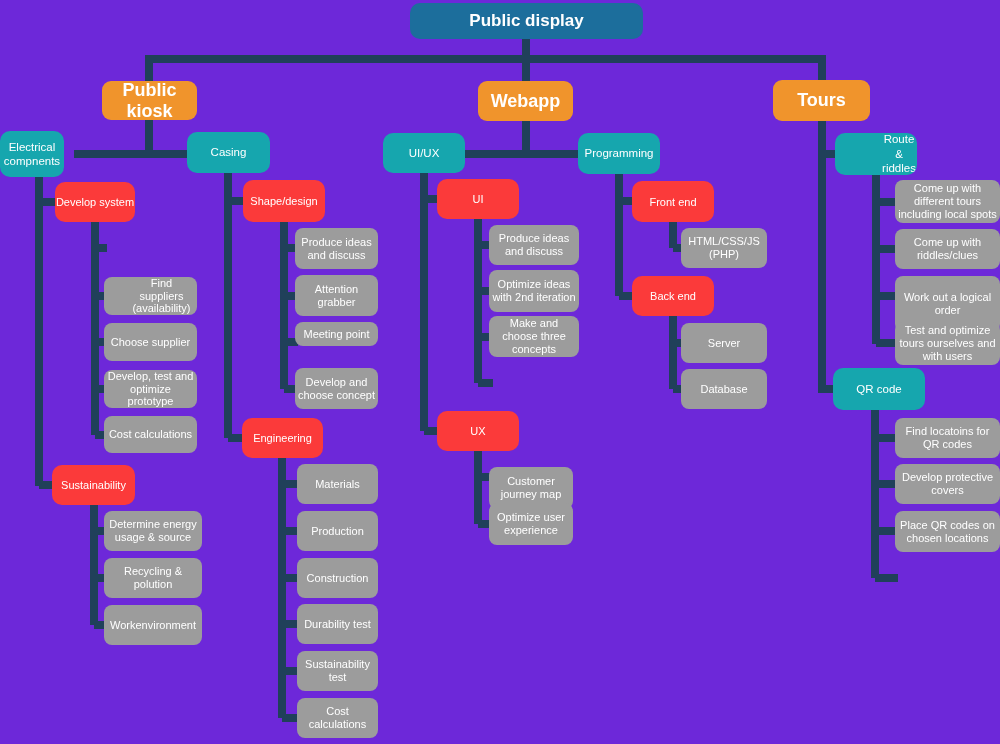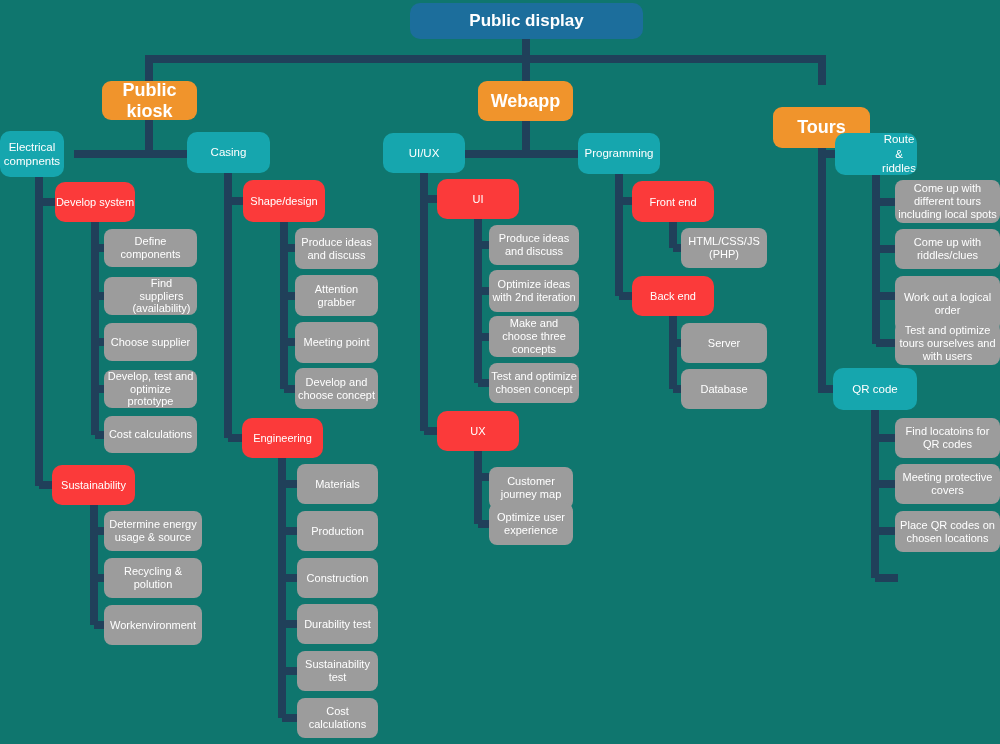--- a/index.html
+++ b/index.html
@@ -1,16 +1,16 @@
 <!DOCTYPE html>
 <html><head>
 <meta charset="utf-8">
 <style>
   html,body{margin:0;padding:0;background:#ffffff;}
-  .stage{position:relative;width:1000px;height:744px;background:#0f766e;overflow:hidden;
+  .stage{position:relative;width:1000px;height:744px;background:#6d28d9;overflow:hidden;
          font-family:"Liberation Sans",sans-serif;}
   .wires{position:absolute;left:0;top:0;width:1000px;height:744px;}
   .node{position:absolute;display:flex;align-items:center;justify-content:center;
         text-align:center;color:#ffffff;box-sizing:border-box;border-radius:9px;
         padding:1px 2px;overflow:hidden;}
   .root{background:#1c6e9c;font-weight:bold;font-size:17px;border-radius:10px;}
   .branch{background:#f0942c;font-weight:bold;font-size:18px;}
   .group{background:#16a6ae;font-size:11.5px;line-height:1.25;border-radius:10px;}
   .section{background:#fb3a3a;font-size:11px;white-space:nowrap;border-radius:10px;}
   .task{background:#9c9c9c;font-size:11px;line-height:1.18;border-radius:8px;}
@@ -38,74 +38,72 @@
     <path d="M673 215 V248 M673 248 H684"></path>
     <path d="M673 310 V389 M673 343 H684 M673 389 H684"></path>
     <path d="M876 170 V344 M876 202 H898 M876 249 H898 M876 296 H898 M876 343 H898"></path>
     <path d="M875 404 V578 M875 438 H898 M875 484 H898 M875 531 H898 M875 578 H898"></path>
   </svg>
 
   <div class="node root" style="left:410px;top:3px;width:233px;height:36px;">Public display</div>
 
   <div class="node branch" style="left:102px;top:81px;width:95px;height:39px;">Public kiosk</div>
   <div class="node branch" style="left:478px;top:81px;width:95px;height:40px;">Webapp</div>
-  <div class="node branch" style="left:773px;top:80px;width:97px;height:41px;margin-top:27px;">Tours</div>
+  <div class="node branch" style="left:773px;top:80px;width:97px;height:41px;">Tours</div>
 
   <div class="node group" style="left:0px;top:131px;width:64px;height:46px;">Electrical compnents</div>
   <div class="node group" style="left:187px;top:132px;width:83px;height:41px;">Casing</div>
   <div class="node group" style="left:383px;top:133px;width:82px;height:40px;">UI/UX</div>
   <div class="node group" style="left:578px;top:133px;width:82px;height:41px;">Programming</div>
   <div class="node group" style="left:835px;top:133px;width:82px;height:42px;padding-left:48px;">Route &amp; riddles</div>
-  <div class="node group" style="left:833px;top:368px;width:84px;height:42px;">QR code</div>
+  <div class="node group" style="left:833px;top:368px;width:92px;height:42px;">QR code</div>
 
   <div class="node section" style="left:55px;top:182px;width:80px;height:40px;">Develop system</div>
   <div class="node section" style="left:52px;top:465px;width:83px;height:40px;">Sustainability</div>
   <div class="node section" style="left:243px;top:180px;width:82px;height:42px;">Shape/design</div>
   <div class="node section" style="left:242px;top:418px;width:81px;height:40px;">Engineering</div>
   <div class="node section" style="left:437px;top:179px;width:82px;height:40px;">UI</div>
   <div class="node section" style="left:437px;top:411px;width:82px;height:40px;">UX</div>
   <div class="node section" style="left:632px;top:181px;width:82px;height:41px;">Front end</div>
   <div class="node section" style="left:632px;top:276px;width:82px;height:40px;">Back end</div>
 
-  <div class="node task" style="left:104px;top:229px;width:93px;height:38px;">Define components</div>
   <div class="node task" style="left:104px;top:277px;width:93px;height:38px;padding-left:24px;">Find suppliers (availability)</div>
   <div class="node task" style="left:104px;top:323px;width:93px;height:38px;">Choose supplier</div>
   <div class="node task" style="left:104px;top:370px;width:93px;height:38px;">Develop, test and optimize prototype</div>
   <div class="node task" style="left:104px;top:416px;width:93px;height:37px;">Cost calculations</div>
 
   <div class="node task" style="left:104px;top:511px;width:98px;height:40px;">Determine energy usage &amp; source</div>
   <div class="node task" style="left:104px;top:558px;width:98px;height:40px;">Recycling &amp; polution</div>
   <div class="node task" style="left:104px;top:605px;width:98px;height:40px;">Workenvironment</div>
 
   <div class="node task" style="left:295px;top:228px;width:83px;height:41px;">Produce ideas and discuss</div>
   <div class="node task" style="left:295px;top:275px;width:83px;height:41px;">Attention grabber</div>
-  <div class="node task" style="left:295px;top:322px;width:83px;height:41px;">Meeting point</div>
+  <div class="node task" style="left:295px;top:322px;width:83px;height:24px;">Meeting point</div>
   <div class="node task" style="left:295px;top:368px;width:83px;height:41px;">Develop and choose concept</div>
 
   <div class="node task" style="left:297px;top:464px;width:81px;height:40px;">Materials</div>
   <div class="node task" style="left:297px;top:511px;width:81px;height:40px;">Production</div>
   <div class="node task" style="left:297px;top:558px;width:81px;height:40px;">Construction</div>
   <div class="node task" style="left:297px;top:604px;width:81px;height:40px;">Durability test</div>
   <div class="node task" style="left:297px;top:651px;width:81px;height:40px;">Sustainability test</div>
   <div class="node task" style="left:297px;top:698px;width:81px;height:40px;">Cost calculations</div>
 
   <div class="node task" style="left:489px;top:225px;width:90px;height:40px;">Produce ideas and discuss</div>
   <div class="node task" style="left:489px;top:270px;width:90px;height:42px;">Optimize ideas with 2nd iteration</div>
   <div class="node task" style="left:489px;top:316px;width:90px;height:41px;">Make and choose three concepts</div>
-  <div class="node task" style="left:489px;top:363px;width:90px;height:40px;">Test and optimize chosen concept</div>
 
   <div class="node task" style="left:489px;top:467px;width:84px;height:42px;">Customer journey map</div>
   <div class="node task" style="left:489px;top:503px;width:84px;height:42px;">Optimize user experience</div>
 
   <div class="node task" style="left:681px;top:228px;width:86px;height:40px;">HTML/CSS/JS (PHP)</div>
   <div class="node task" style="left:681px;top:323px;width:86px;height:40px;">Server</div>
   <div class="node task" style="left:681px;top:369px;width:86px;height:40px;">Database</div>
 
   <div class="node task" style="left:895px;top:180px;width:105px;height:43px;">Come up with different tours including local spots</div>
   <div class="node task" style="left:895px;top:229px;width:105px;height:40px;">Come up with riddles/clues</div>
   <div class="node task" style="left:895px;top:276px;width:105px;height:56px;">Work out a logical order</div>
   <div class="node task" style="left:895px;top:322px;width:105px;height:43px;">Test and optimize tours ourselves and with users</div>
 
   <div class="node task" style="left:895px;top:418px;width:105px;height:40px;">Find locatoins for QR codes</div>
-  <div class="node task" style="left:895px;top:464px;width:105px;height:40px;">Meeting protective covers</div>
+  <div class="node task" style="left:895px;top:464px;width:105px;height:40px;">Develop protective covers</div>
   <div class="node task" style="left:895px;top:511px;width:105px;height:41px;">Place QR codes on chosen locations</div>
 
 </div>
 
 </body></html>

